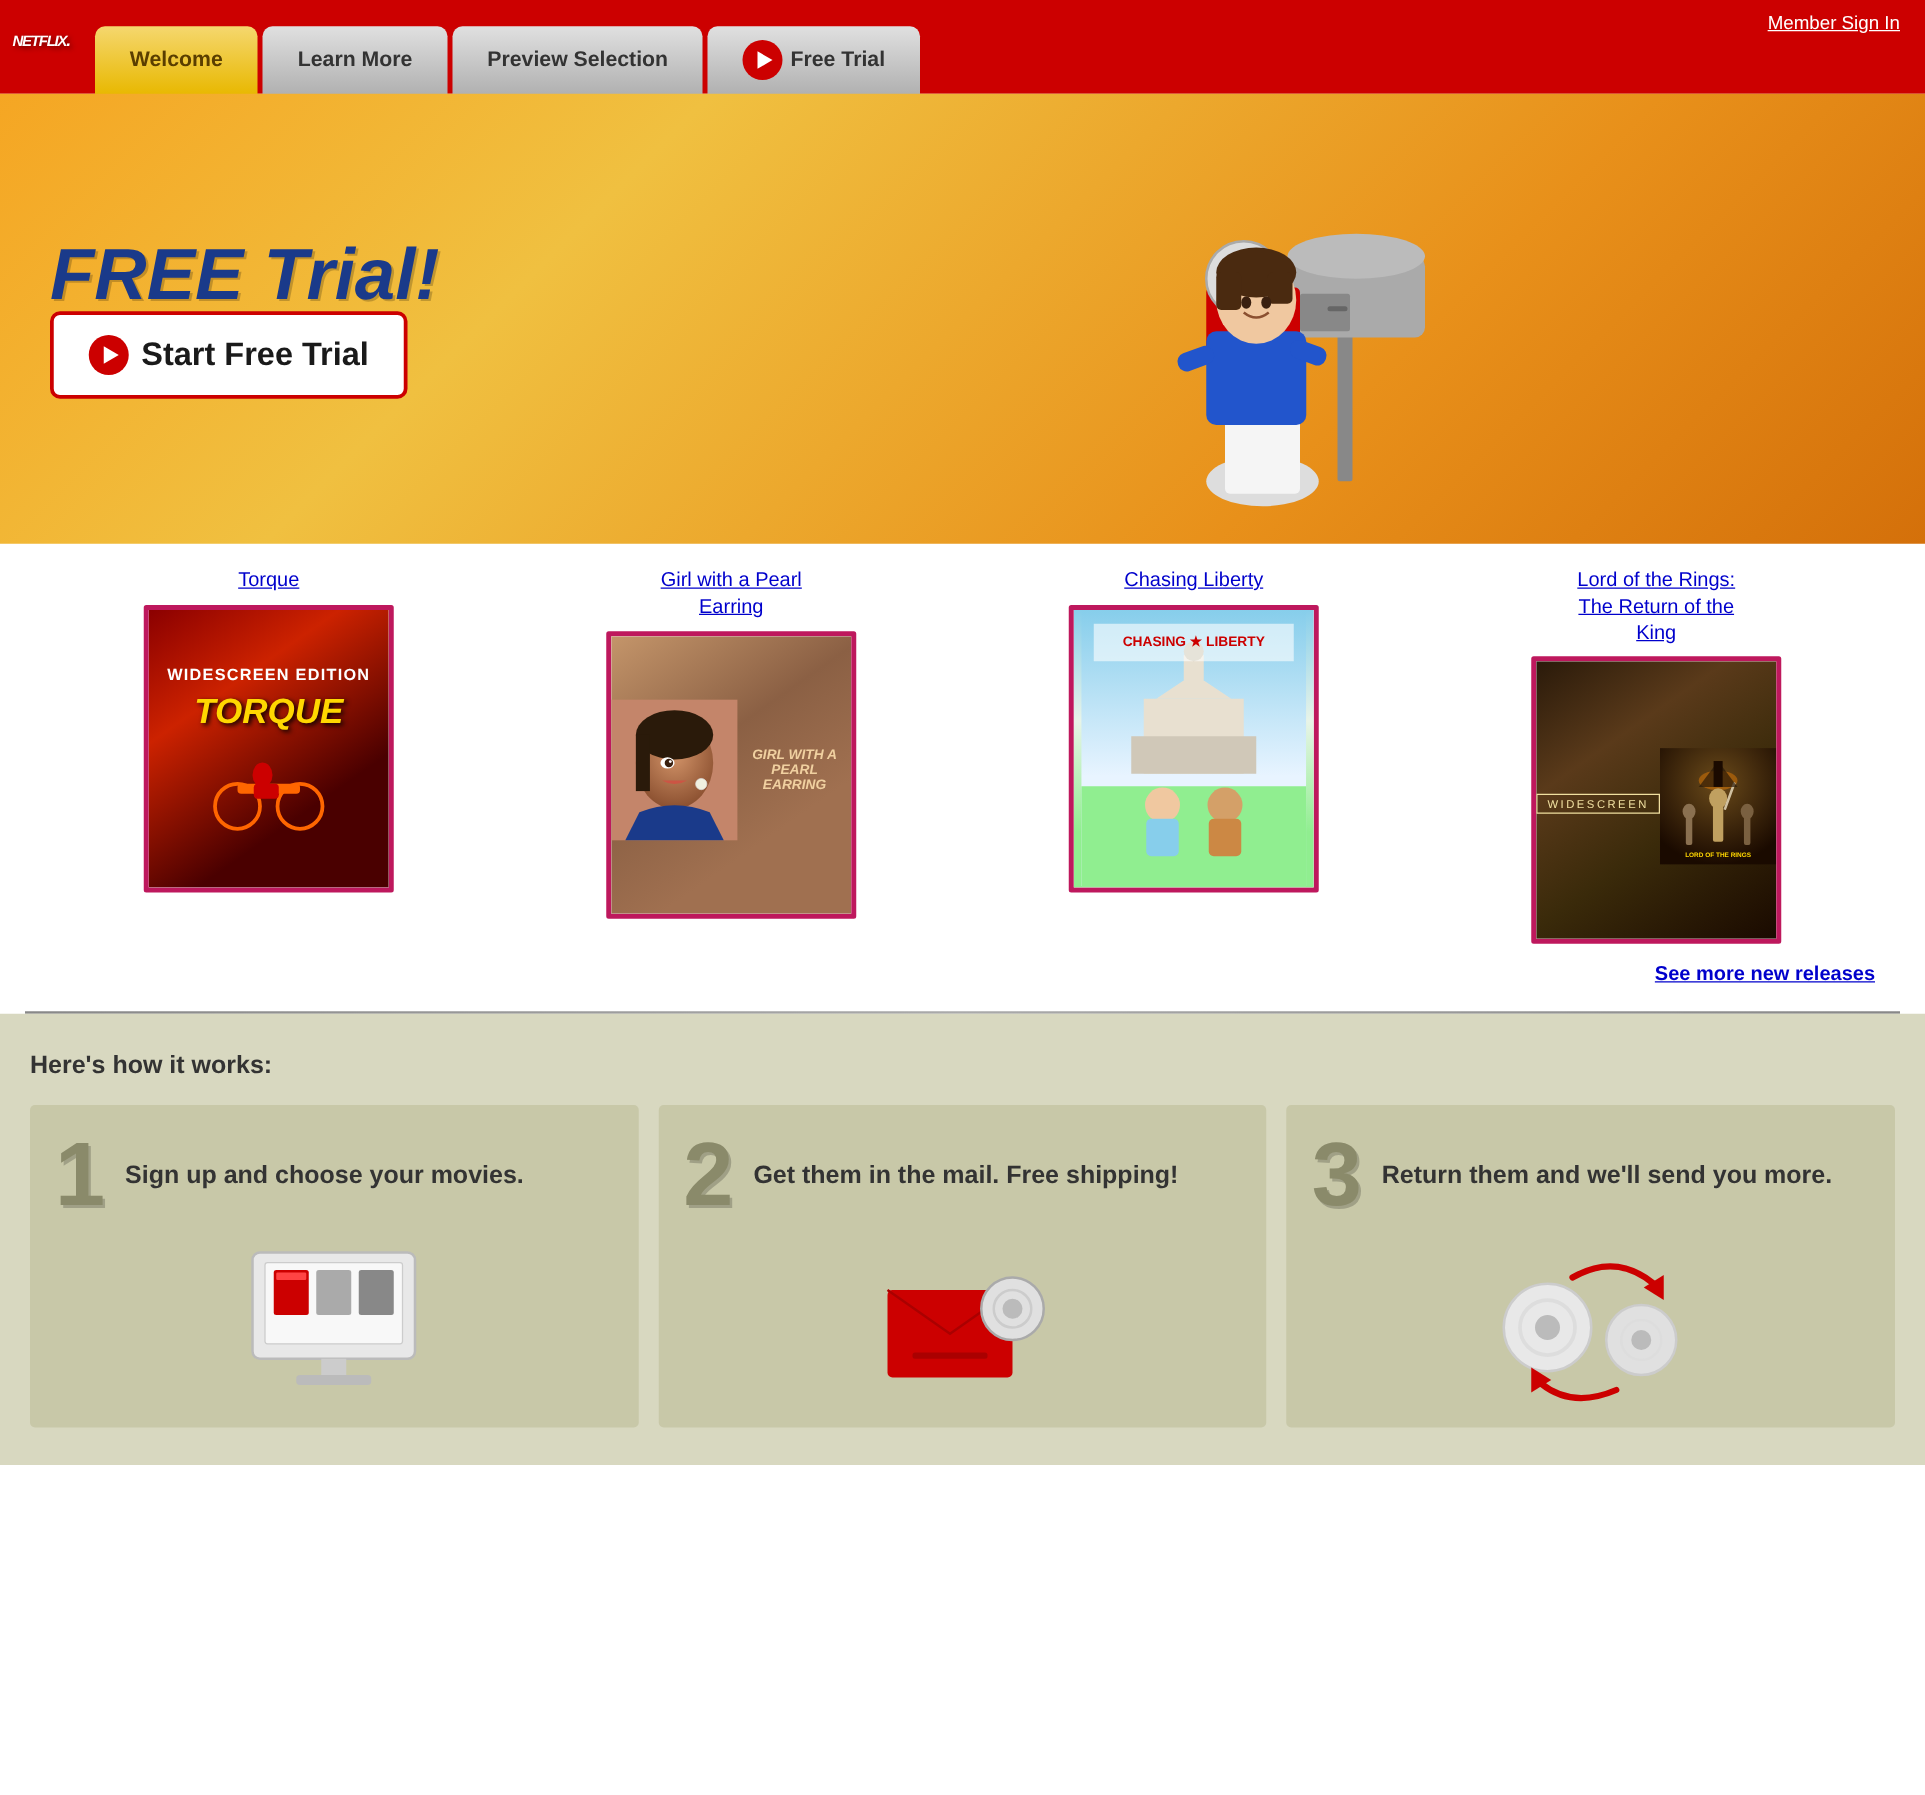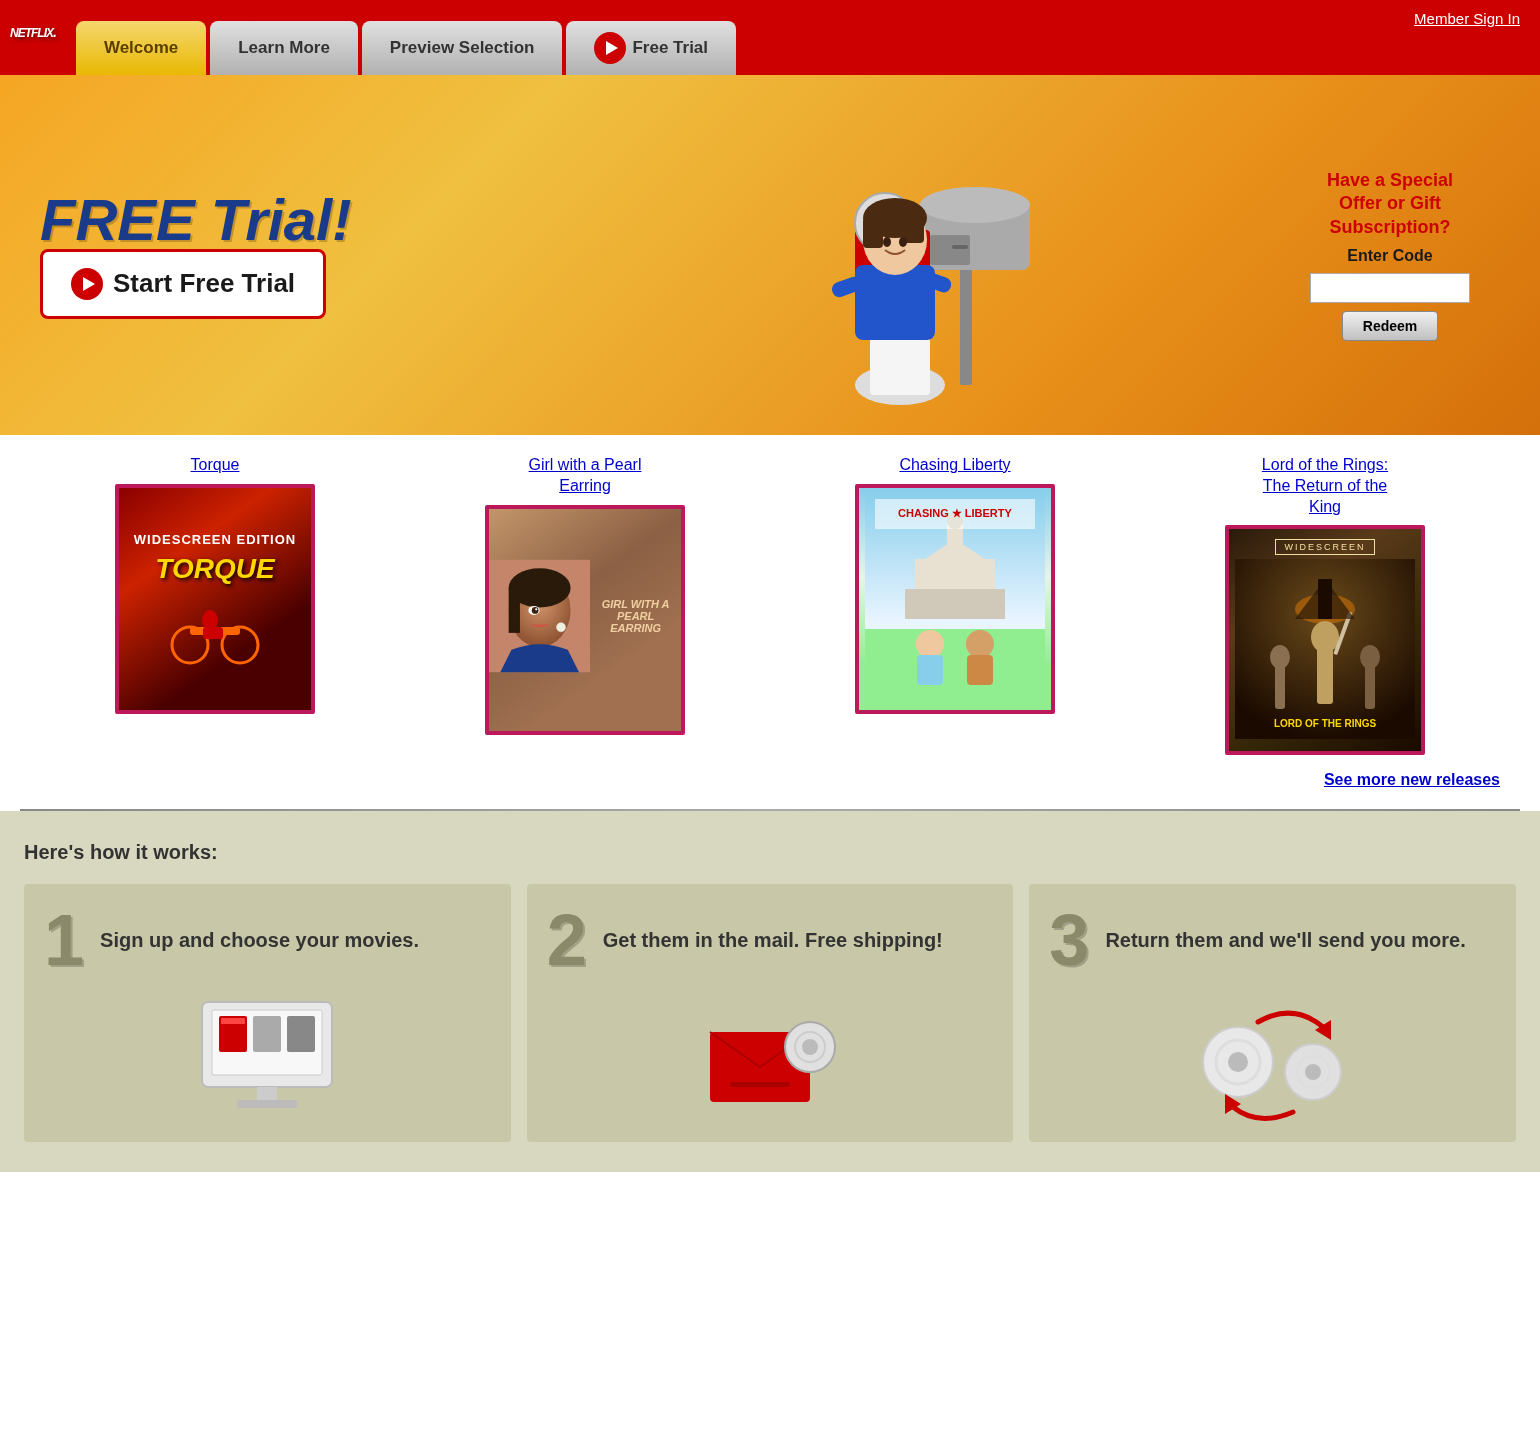--- a/index.html
+++ b/index.html
@@ -256,21 +256,20 @@
       align-items: center;
       justify-content: center;
     }
 
     
     .cover-lotr {
       background: linear-gradient(145deg, #2a1a0a 0%, #5a3a1a 30%, #3a2a0a 60%, #1a0a00 100%);
       width: 100%;
       height: 100%;
       display: flex;
-      flex-direction: column;
       align-items: center;
       justify-content: flex-start;
       padding-top: 10px;
     }
     .cover-lotr-badge {
       color: #f0e0a0;
       font-size: 9px;
       letter-spacing: 2px;
       border: 1px solid #f0e0a0;
       padding: 2px 8px;
@@ -410,26 +409,20 @@
       <path d="M145 175 Q155 183 165 175" stroke="#8b5030" stroke-width="2" fill="none"></path>
 
       <ellipse cx="147" cy="167" rx="4" ry="5" fill="#3a2010"></ellipse>
       <ellipse cx="163" cy="167" rx="4" ry="5" fill="#3a2010"></ellipse>
 
       <rect x="90" y="210" width="30" height="15" rx="7" fill="#2255cc" transform="rotate(-20, 90, 210)"></rect>
       <rect x="185" y="195" width="30" height="15" rx="7" fill="#2255cc" transform="rotate(20, 185, 195)"></rect>
     </svg>
   </div>
 
-  <div id="banner-right">
-    <div id="special-offer-text">Have a Special<br>Offer or Gift<br>Subscription?</div>
-    <div id="enter-code-label">Enter Code</div>
-    <input id="code-input" type="text" style="">
-    <button id="redeem-btn">Redeem</button>
-  </div>
 </div>
 
 <div id="movies-section">
   <div class="movies-grid">
 
     <div class="movie-item">
       <a class="movie-title-link">Torque</a>
       <div class="movie-cover">
         <div class="cover-torque">
           <div class="cover-torque-label">WIDESCREEN EDITION</div>

